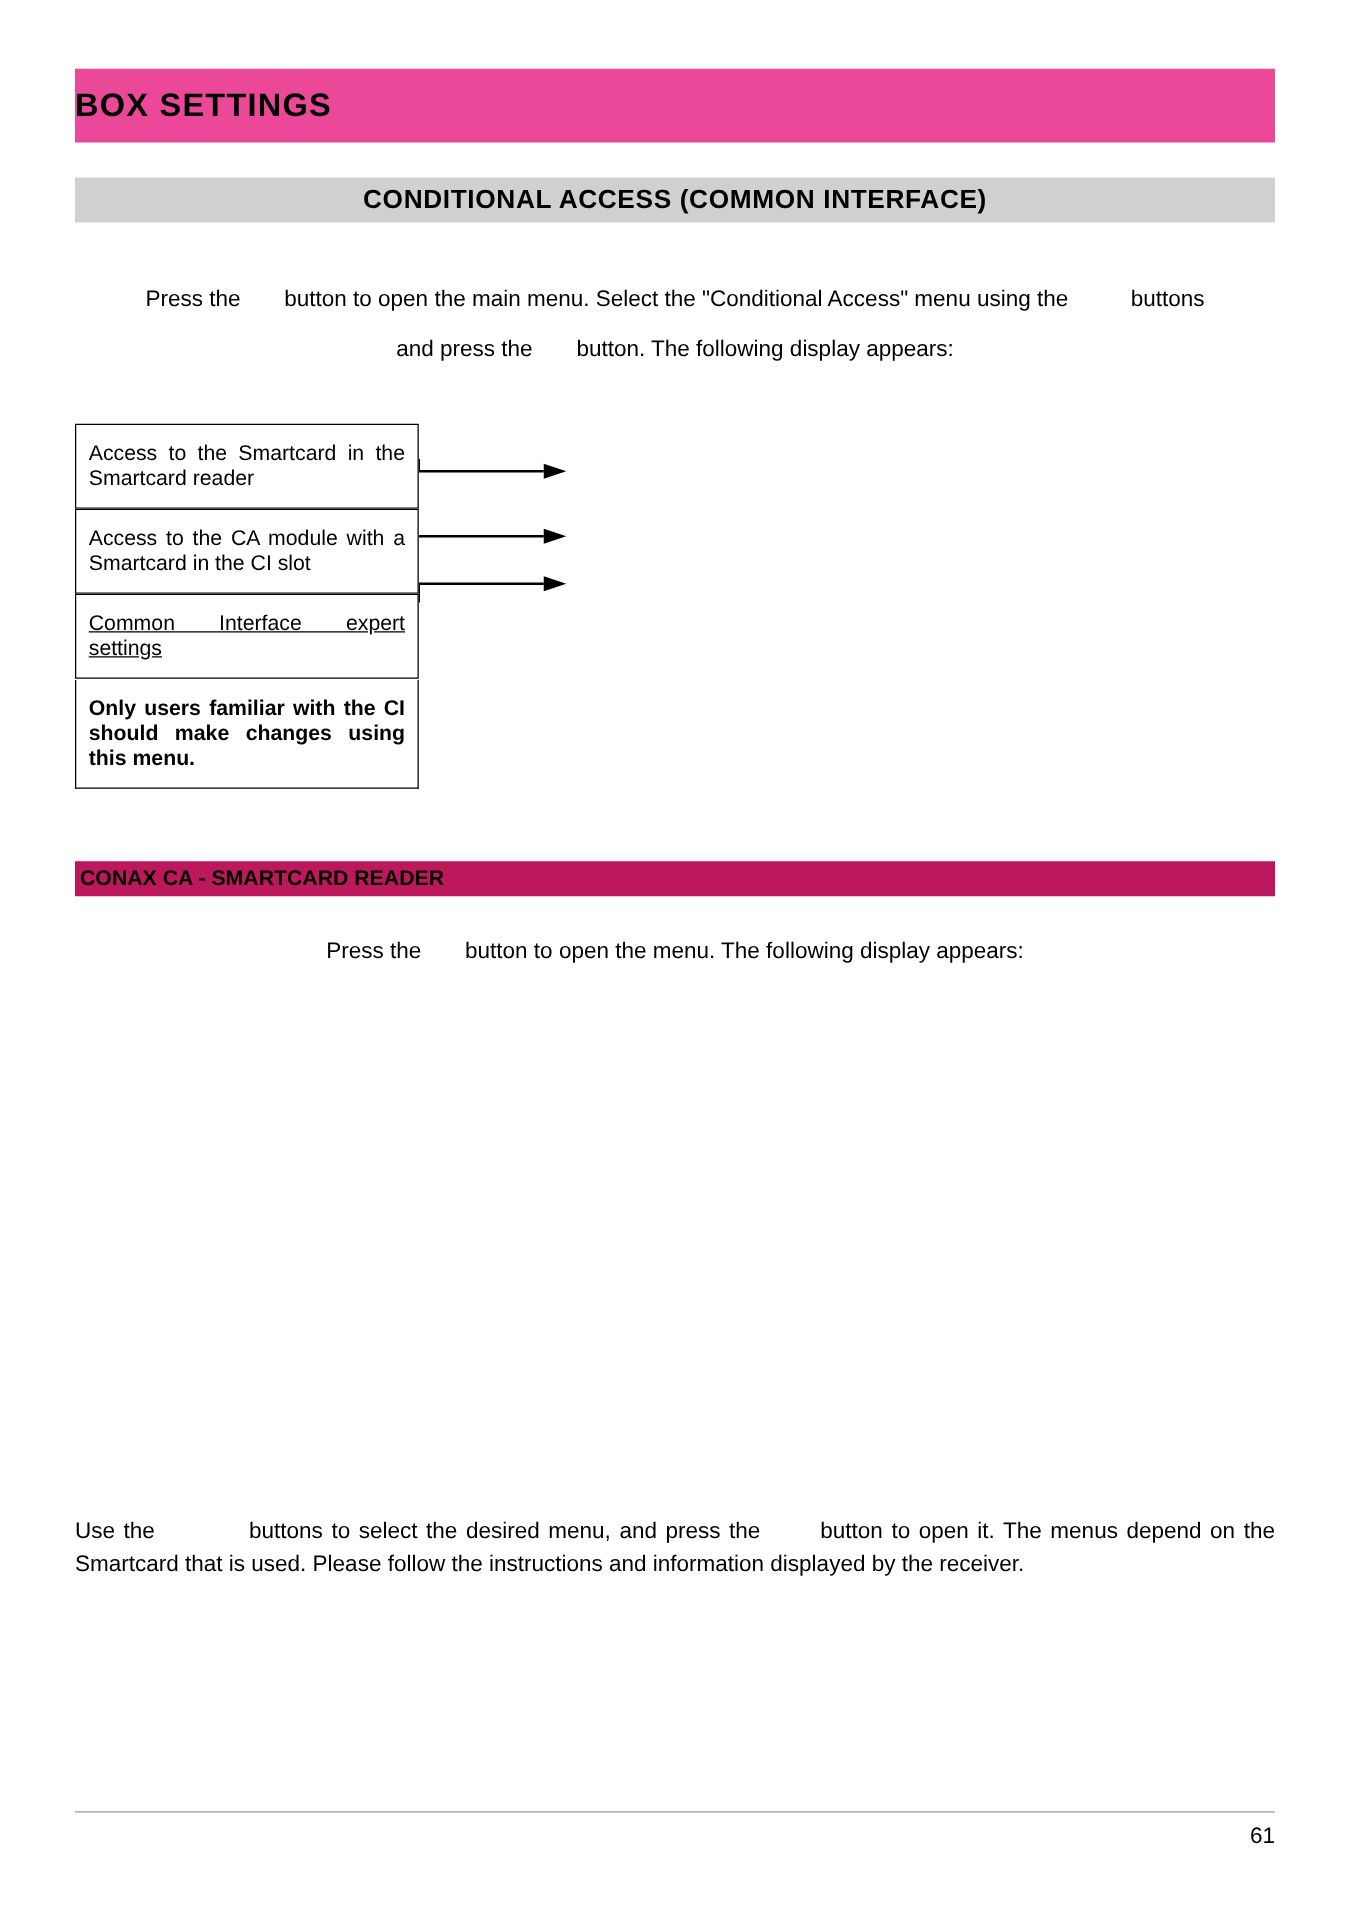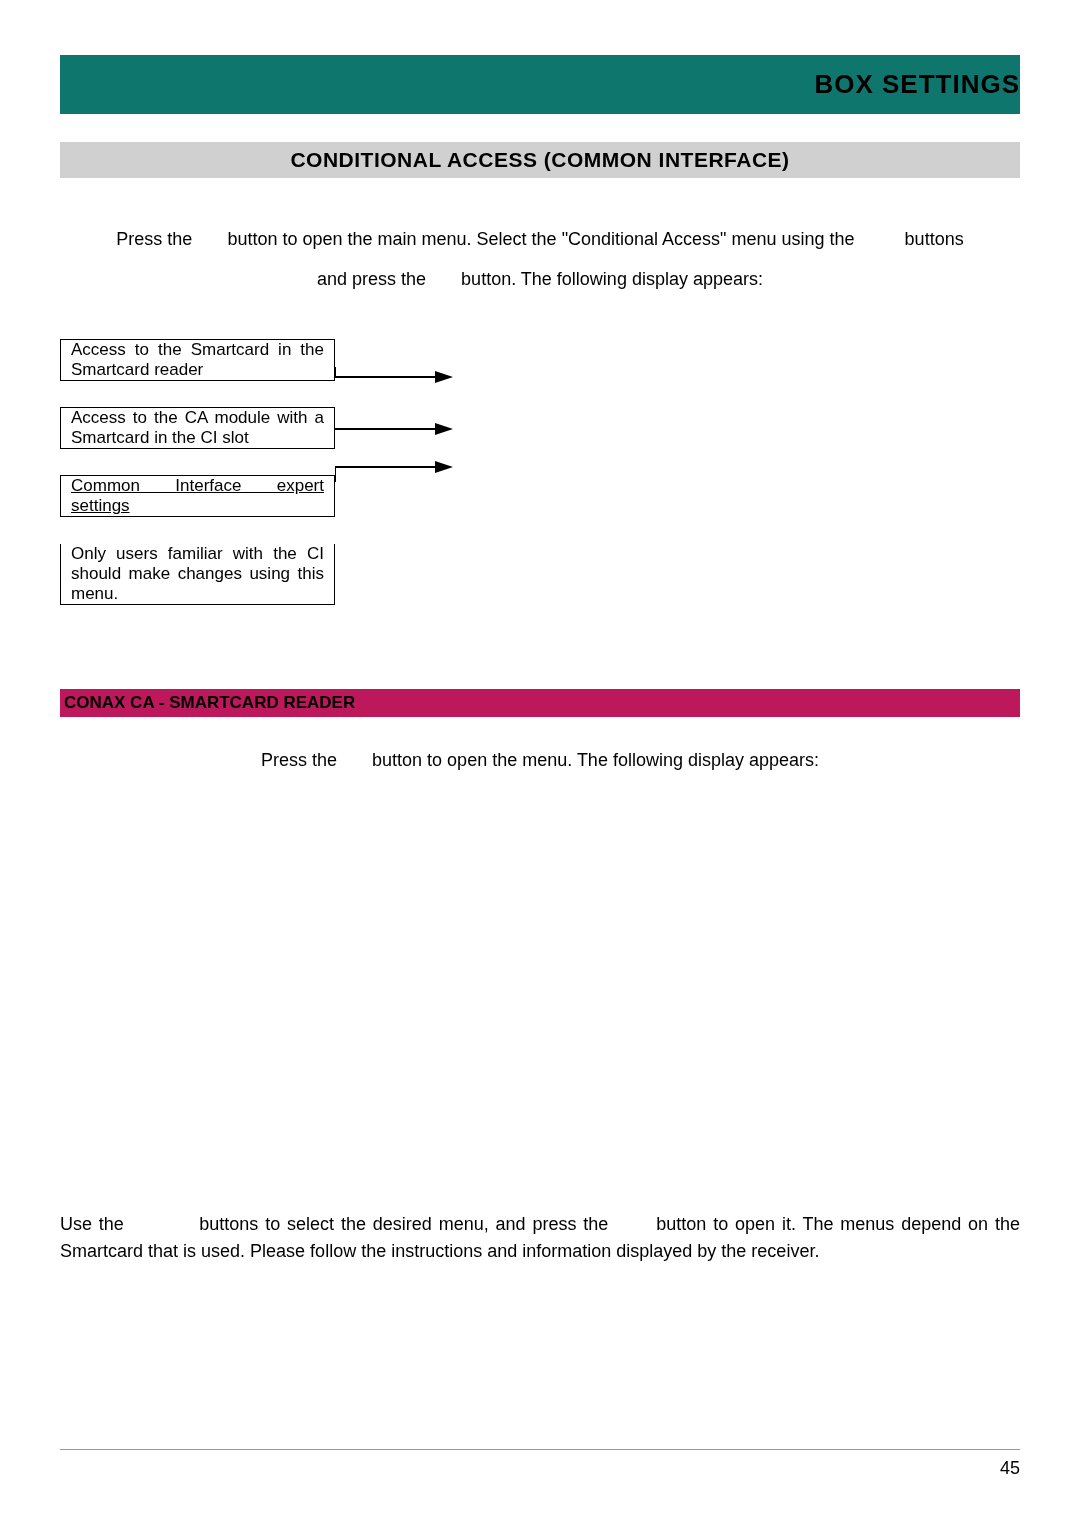--- a/index.html
+++ b/index.html
@@ -9,22 +9,22 @@
     }
     body {
       font-family: Arial, Helvetica, sans-serif;
       background: #fff;
       width: 1080px;
       height: 1524px;
       position: relative;
       padding: 55px 60px;
     }
     .title-banner {
-      background: #0f766e;
-      text-align: right;
+      background: #ec4899;
+      text-align: left;
       padding: 14px 0;
       font-weight: bold;
       font-size: 26px;
       letter-spacing: 1px;
       margin-bottom: 28px;
     }
     .section-heading {
       background: #d0d0d0;
       font-weight: bold;
       font-size: 21px;
@@ -43,38 +43,39 @@
       position: relative;
       margin-top: 40px;
       margin-bottom: 60px;
       height: 290px;
     }
     .callout-box {
       position: absolute;
       left: 0;
       width: 275px;
       border: 1.5px solid #000;
-      padding: 0 10px;
+      padding: 13px 10px;
       font-size: 17px;
       text-align: justify;
       background: #fff;
     }
     .callout-1 {
       top: 0;
     }
     .callout-2 {
       top: 68px;
     }
     .callout-3 {
       top: 136px;
       text-decoration: underline;
     }
     .callout-4 {
       top: 205px;
       border-top: none;
+      font-weight: bold;
     }
     .arrow {
       position: absolute;
       left: 275px;
     }
     .arrow svg {
       display: block;
     }
     .subsection-heading {
       background: #be185d;
@@ -171,14 +172,14 @@
 
 <div class="lower-text">
   <span>Use the </span>
   <span>&nbsp;&nbsp;&nbsp;&nbsp;&nbsp;&nbsp;&nbsp;&nbsp;&nbsp;</span>
   <span> buttons to select the desired menu, and press the </span>
   <span>&nbsp;&nbsp;&nbsp;&nbsp;&nbsp;</span>
   <span> button to open it. The menus depend on the Smartcard that is used. Please follow the instructions and information displayed by the receiver.</span>
 </div>
 
 <div class="page-footer">
-  <span>45</span>
+  <span>61</span>
 </div>
 
 </body></html>

